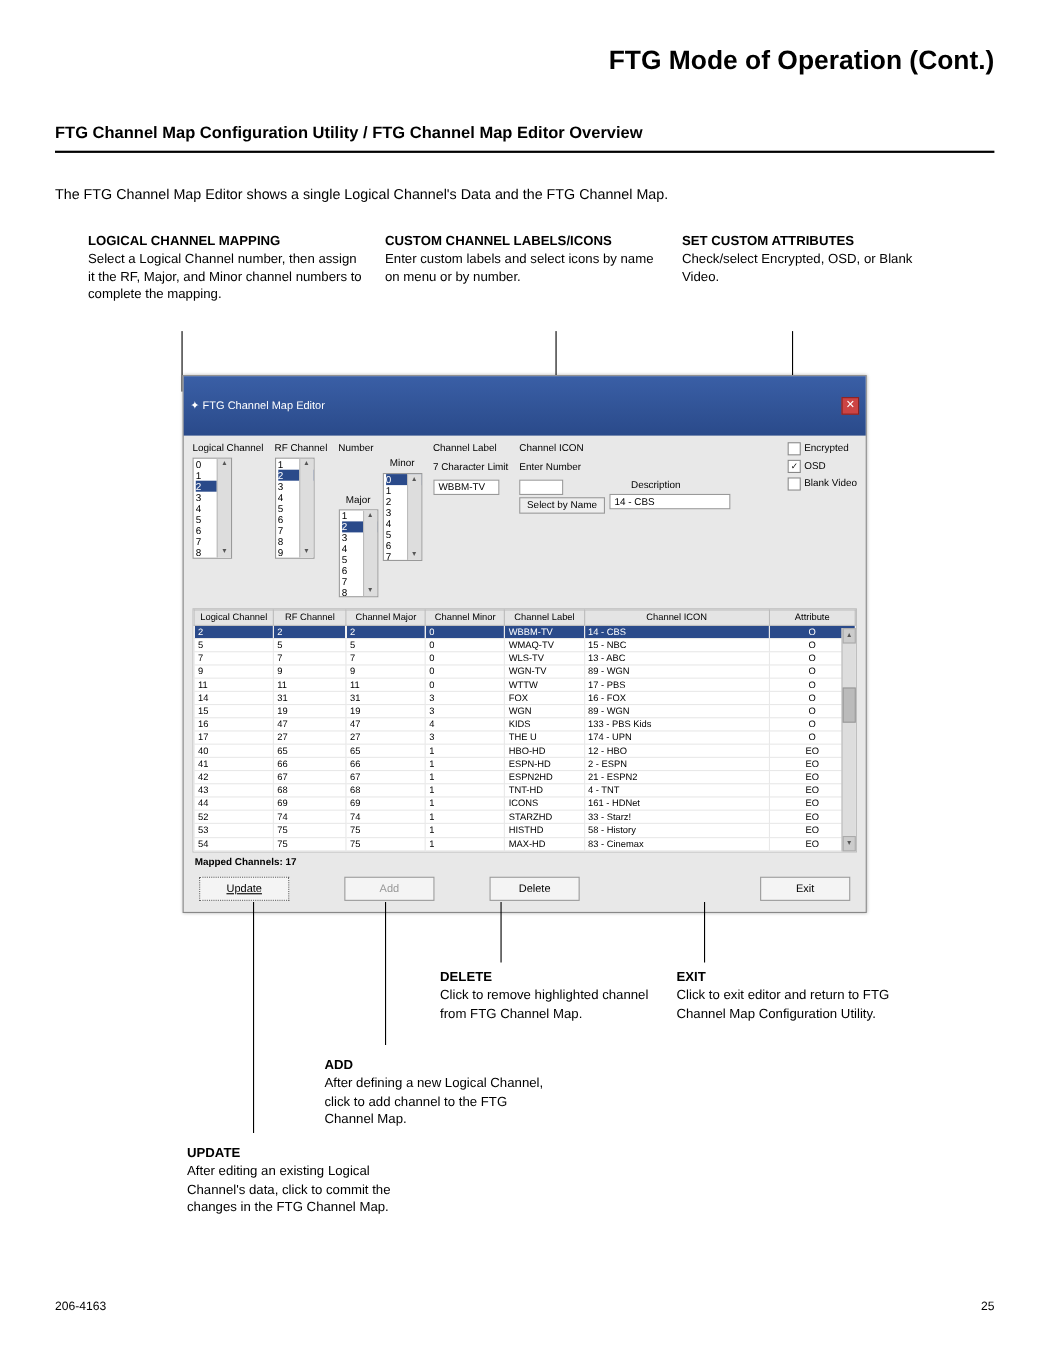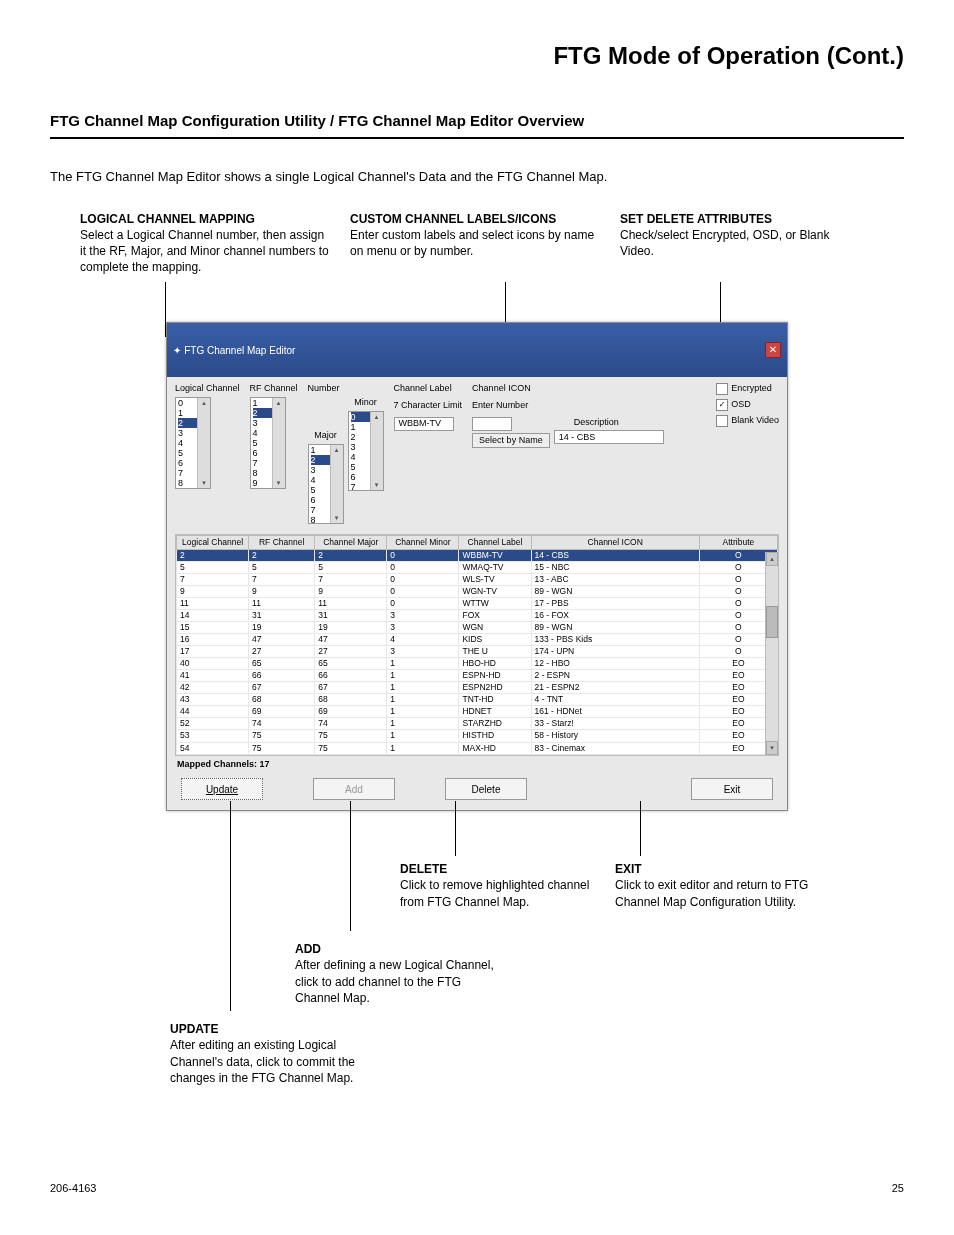--- a/index.html
+++ b/index.html
@@ -27,21 +27,21 @@
     margin-bottom: 30px;
   }
   .intro {
     font-size: 13px;
     margin-bottom: 25px;
   }
   .callout-row {
     display: flex;
     gap: 20px;
     padding: 0 30px;
-    margin-bottom: 7px;
+    margin-bottom: 26px;
   }
   .callout {
     font-size: 12px;
     line-height: 1.35;
   }
   .callout-title {
     font-weight: bold;
     font-size: 12px;
   }
   .callout1 { width: 250px; }
@@ -237,21 +237,21 @@
 <div class="callout-row">
   <div class="callout callout1">
     <span class="callout-title">LOGICAL CHANNEL MAPPING</span><br>
     <span>Select a Logical Channel number, then assign it the RF, Major, and Minor channel numbers to complete the mapping.</span>
   </div>
   <div class="callout callout2">
     <span class="callout-title">CUSTOM CHANNEL LABELS/ICONS</span><br>
     <span>Enter custom labels and select icons by name on menu or by number.</span>
   </div>
   <div class="callout callout3">
-    <span class="callout-title">SET DELETE ATTRIBUTES</span><br>
+    <span class="callout-title">SET CUSTOM ATTRIBUTES</span><br>
     <span>Check/select Encrypted, OSD, or Blank Video.</span>
   </div>
 </div>
 
 <div class="leaders-top-wrap">
   <div class="leader" style="left:115px; height:55px;"></div>
   <div class="leader" style="left:455px; height:55px;"></div>
   <div class="leader" style="left:670px; height:55px;"></div>
 </div>
 
@@ -518,21 +518,21 @@
             <td style="text-align: left;">1</td>
             <td style="text-align: left;">TNT-HD</td>
             <td style="text-align: left;">4 - TNT</td>
             <td style="text-align: center;">EO</td>
           </tr>
           <tr>
             <td style="text-align: left;">44</td>
             <td style="text-align: left;">69</td>
             <td style="text-align: left;">69</td>
             <td style="text-align: left;">1</td>
-            <td style="text-align: left;">HDNET</td>
+            <td style="text-align: left;">ICONS</td>
             <td style="text-align: left;">161 - HDNet</td>
             <td style="text-align: center;">EO</td>
           </tr>
           <tr>
             <td style="text-align: left;">52</td>
             <td style="text-align: left;">74</td>
             <td style="text-align: left;">74</td>
             <td style="text-align: left;">1</td>
             <td style="text-align: left;">STARZHD</td>
             <td style="text-align: left;">33 - Starz!</td>

